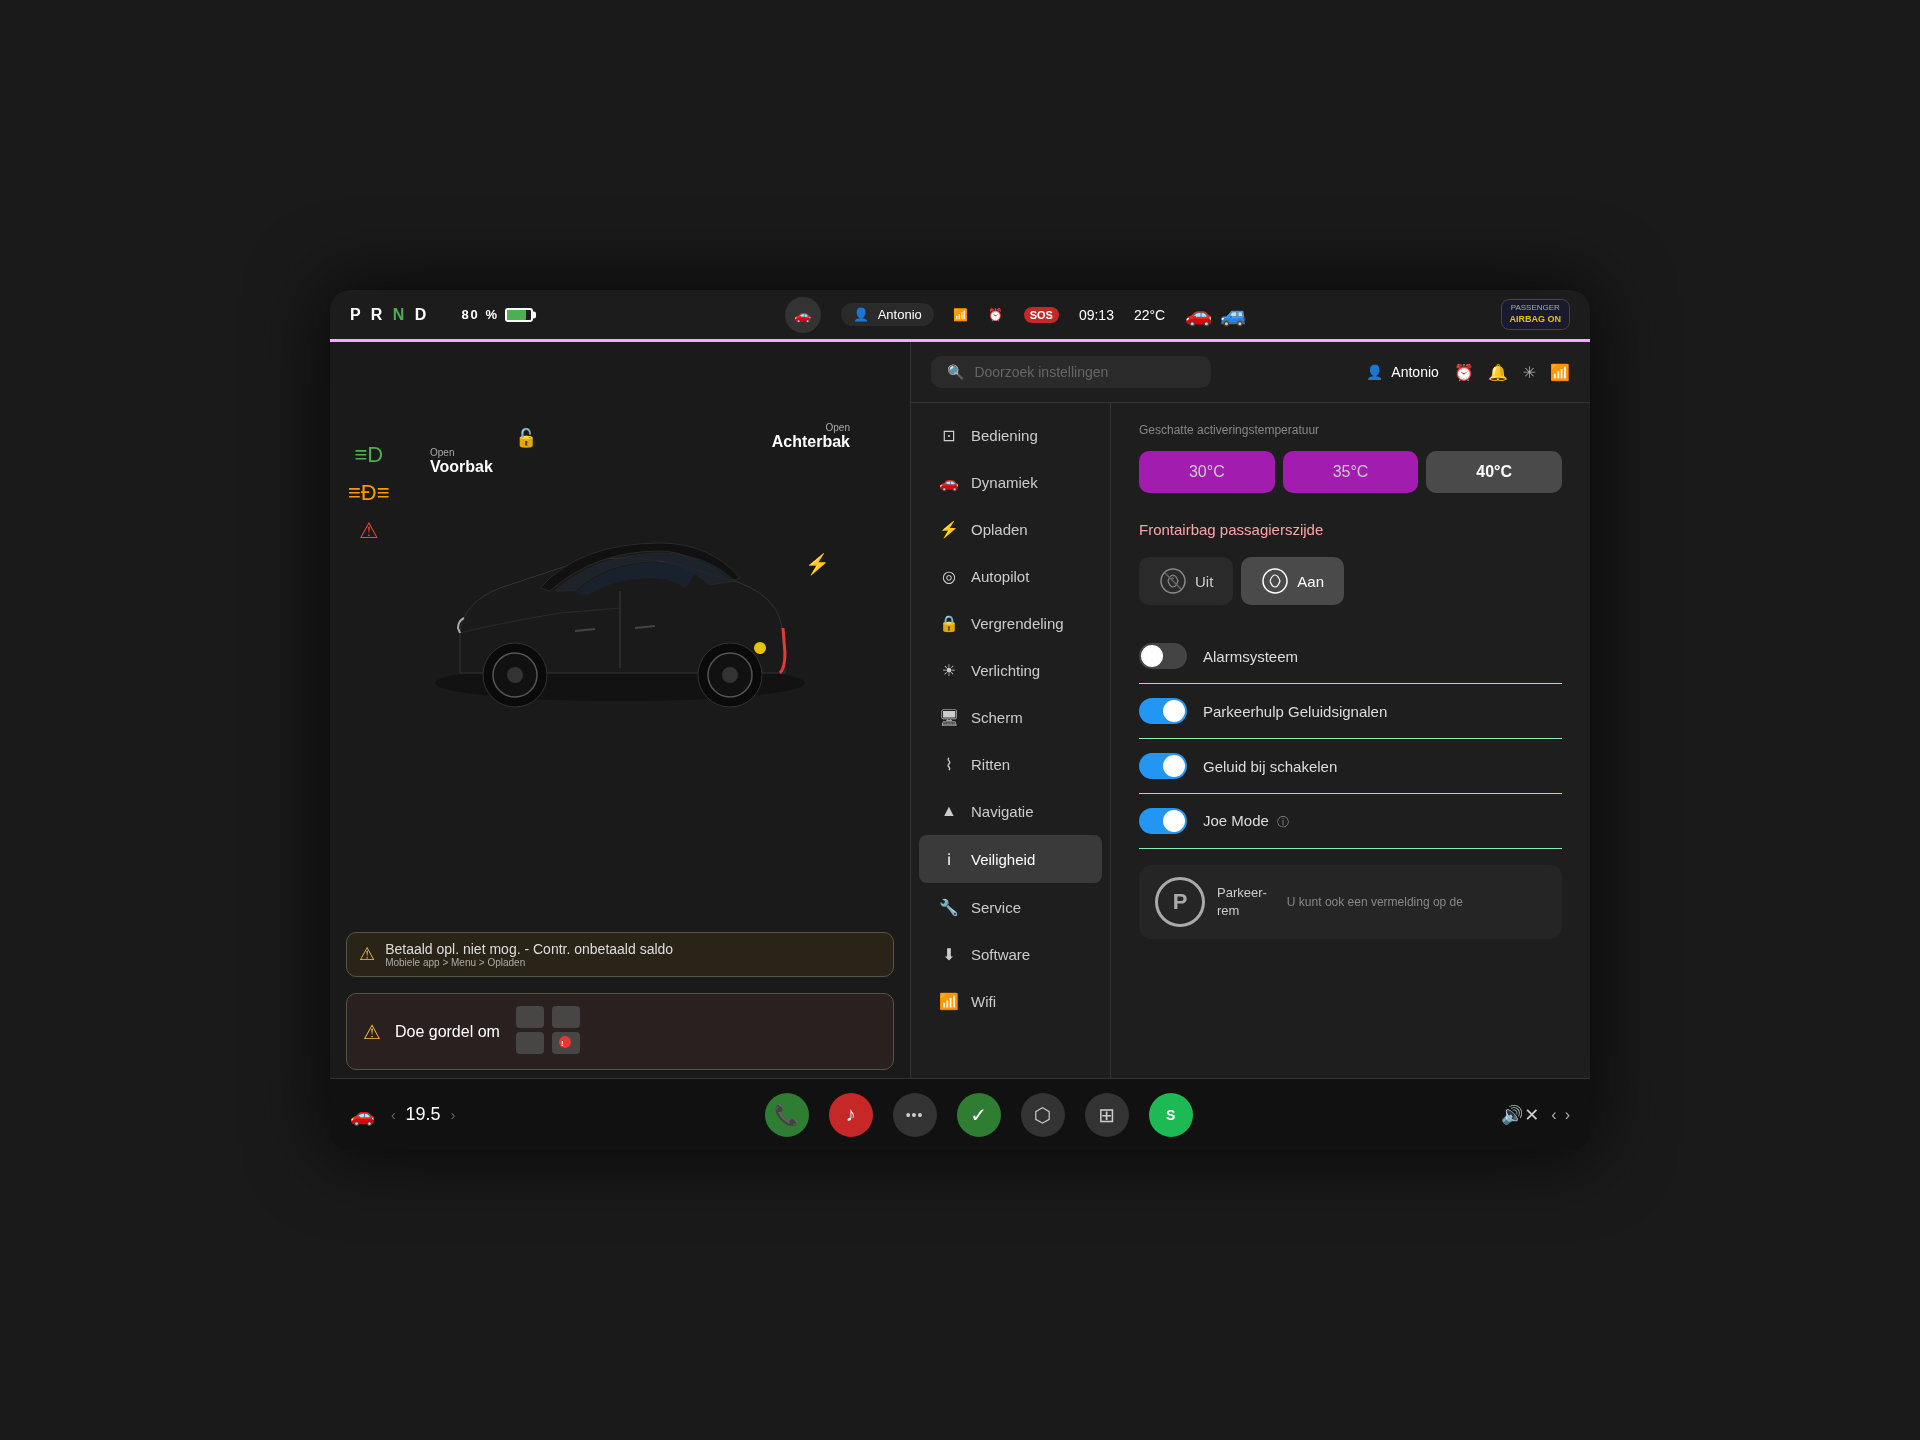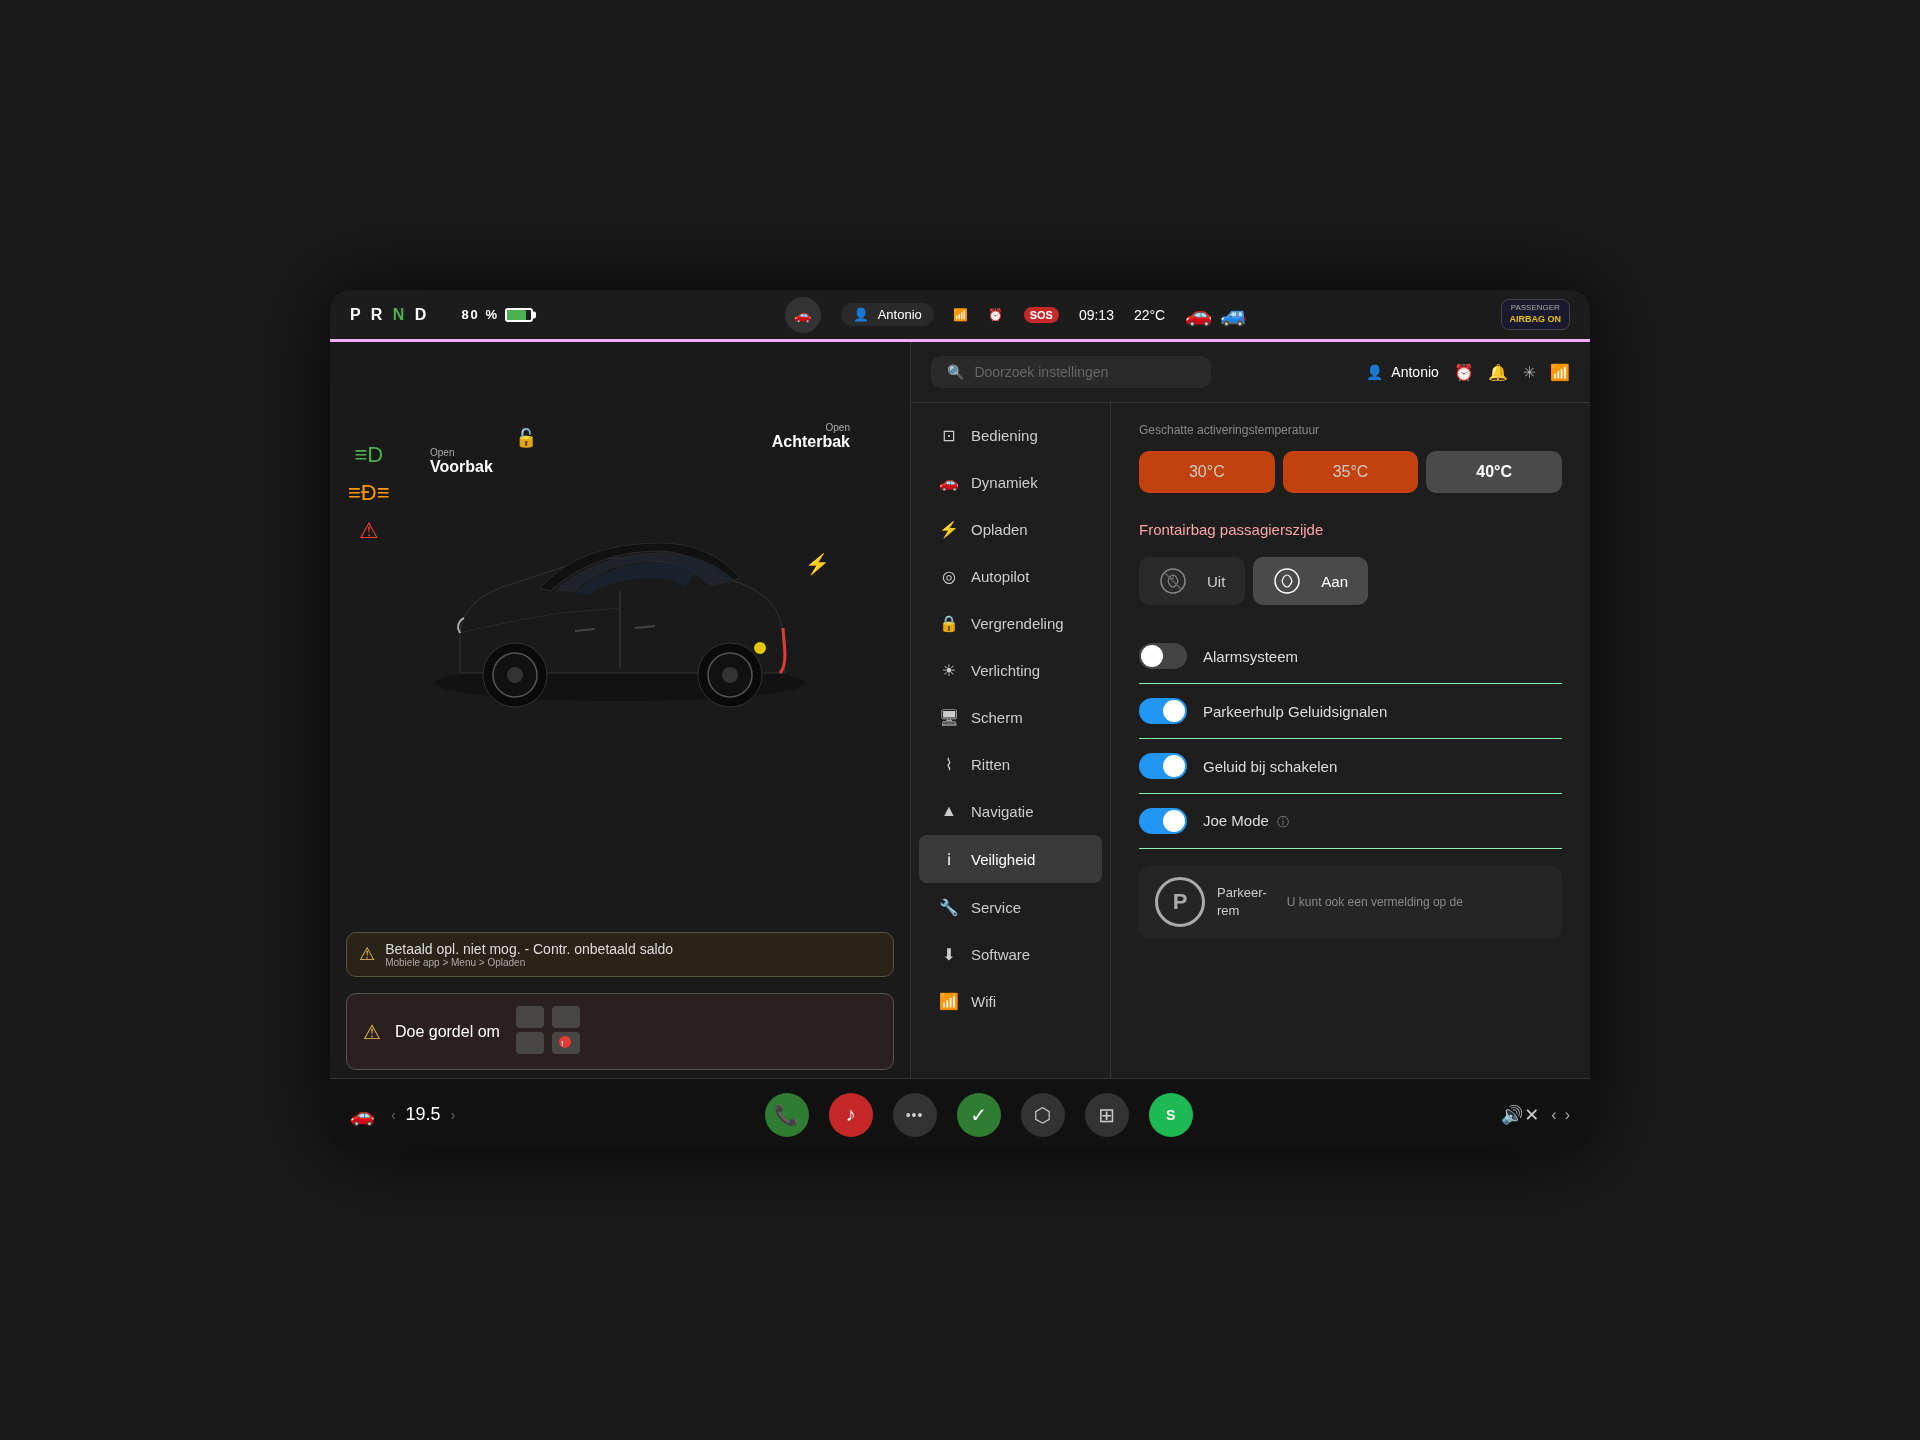--- a/index.html
+++ b/index.html
@@ -368,21 +368,21 @@
 
     
     .temp-selector {
       display: flex;
       gap: 8px;
       margin-bottom: 28px;
     }
     .temp-btn {
       flex: 1;
       padding: 12px;
-      background: #c2410c;
+      background: #a21caf;
       border: none;
       border-radius: 10px;
       color: #ccc;
       font-size: 16px;
       cursor: pointer;
       text-align: center;
     }
     .temp-btn.active {
       background: #4a4a4a;
       color: #fff;
@@ -399,21 +399,21 @@
       font-weight: 500;
       margin-bottom: 19px;
     }
     .airbag-toggle {
       display: flex;
       gap: 8px;
     }
     .airbag-btn {
       display: flex;
       align-items: center;
-      gap: 20px;
+      gap: 8px;
       padding: 10px 20px;
       background: #2a2a2a;
       border: none;
       border-radius: 10px;
       color: #ccc;
       font-size: 15px;
       cursor: pointer;
     }
     .airbag-btn.active {
       background: #4a4a4a;

